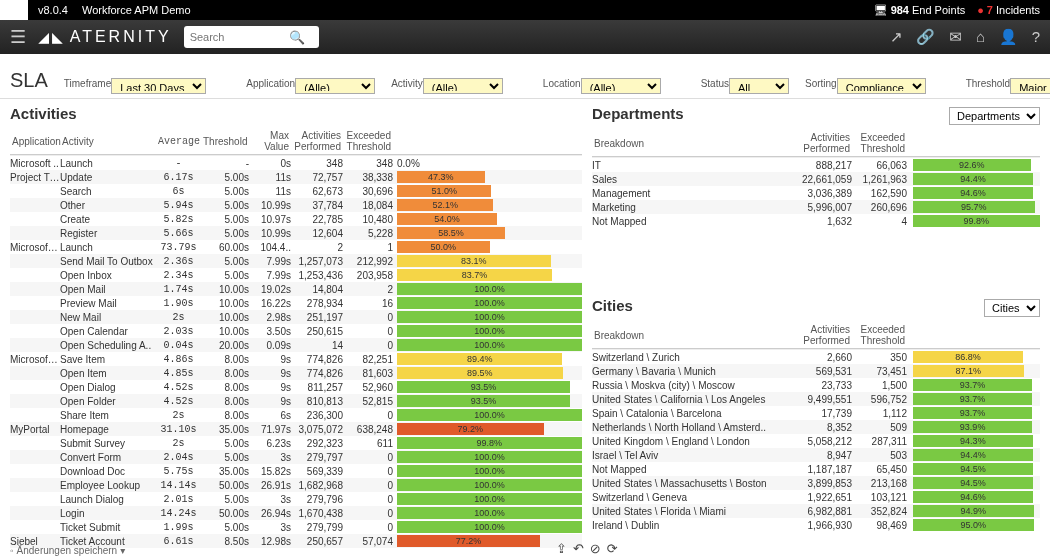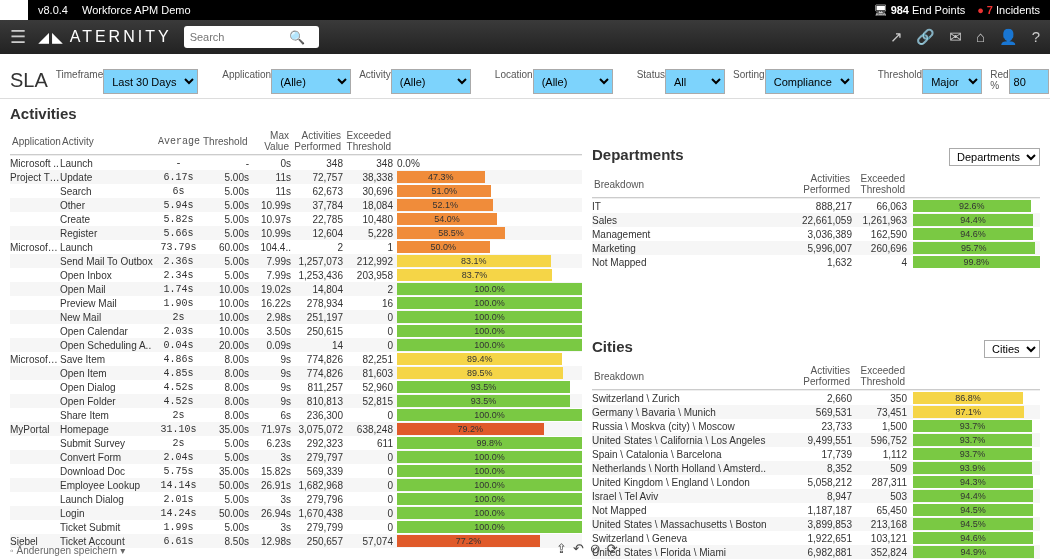--- a/index.html
+++ b/index.html
@@ -10,33 +10,33 @@
 .topbar .red { color: #e33; font-weight: bold; }
 .navbar { background: linear-gradient(#3a3a3a, #222); height: 34px; display: flex; align-items: center; padding: 0 10px; gap: 12px; }
 .burger { color: #ccc; font-size: 18px; cursor: pointer; }
 .logo { color: #fff; font-size: 16px; letter-spacing: 3px; font-weight: 300; display: flex; align-items: center; gap: 4px; }
 .logo .tri { font-size: 14px; }
 .search-box { background: #fff; border-radius: 3px; height: 22px; width: 135px; display: flex; align-items: center; padding: 0 6px; }
 .search-box input { border: none; outline: none; width: 100px; font-size: 11px; }
 .search-box .mag { font-size: 13px; }
 .nav-icons { margin-left: auto; display: flex; gap: 14px; color: #ccc; font-size: 15px; }
 .nav-icons span { cursor: pointer; }
-.filter-row { display: flex; gap: 8px; padding: 6px 10px 4px; align-items: flex-end; border-bottom: 1px solid #ddd; }
+.filter-row { display: flex; gap: 16px; padding: 6px 10px 4px; align-items: flex-end; border-bottom: 1px solid #ddd; }
 .sla-title { font-size: 20px; font-weight: 300; margin-right: auto; padding-bottom: 2px; }
 .filter { display: flex; flex-direction: row; font-size: 10px; }
 .filter label { color: #555; margin-bottom: 2px; }
-.filter select, .filter input { border: 1px solid #aaa; font-size: 11px; padding: 2px 4px; height: 25px; background: #7dd3fc; }
+.filter select, .filter input { border: 1px solid #aaa; font-size: 11px; padding: 2px 4px; height: 16px; background: #fef9c3; }
 .filter select { min-width: 80px; }
 .filter input { width: 40px; }
 .divider-v { width: 1px; background: #ccc; height: 34px; margin: 0 4px; }
 .content { display: flex; height: 480px; }
 .left-panel { width: 586px; padding: 6px 4px 6px 10px; display: flex; flex-direction: column; }
 .right-panel { flex: 1; padding: 6px 10px 6px 6px; display: flex; flex-direction: column; }
 .panel-title { font-size: 15px; font-weight: bold; margin-bottom: 4px; }
-.panel-head { display: flex; justify-content: space-between; align-items: center; margin-bottom: 2px; margin-top: 41px; }
+.panel-head { display: flex; justify-content: space-between; align-items: center; margin-bottom: 2px; }
 .mini-select { border: 1px solid #aaa; font-size: 11px; padding: 1px 3px; background: #fff; }
 .grid { display: flex; flex-direction: column; font-size: 10px; overflow-y: auto; flex: 1; border-top: 1px solid #eee; }
 .hdr, .row { display: flex; align-items: center; min-height: 14px; padding: 1px 0; }
 .hdr { color: #555; font-size: 10px; border-bottom: 1px solid #ccc; padding: 4px 0 2px; }
 .hdr > div { padding: 0 2px; line-height: 1.1; }
 .left-panel .c-app { width: 50px; }
 .left-panel .c-act { width: 96px; }
 .left-panel .c-avg { width: 45px; text-align: center; font-family: Liberation Mono, monospace; }
 .left-panel .c-thr { width: 48px; text-align: right; }
 .left-panel .c-max { width: 42px; text-align: right; }

